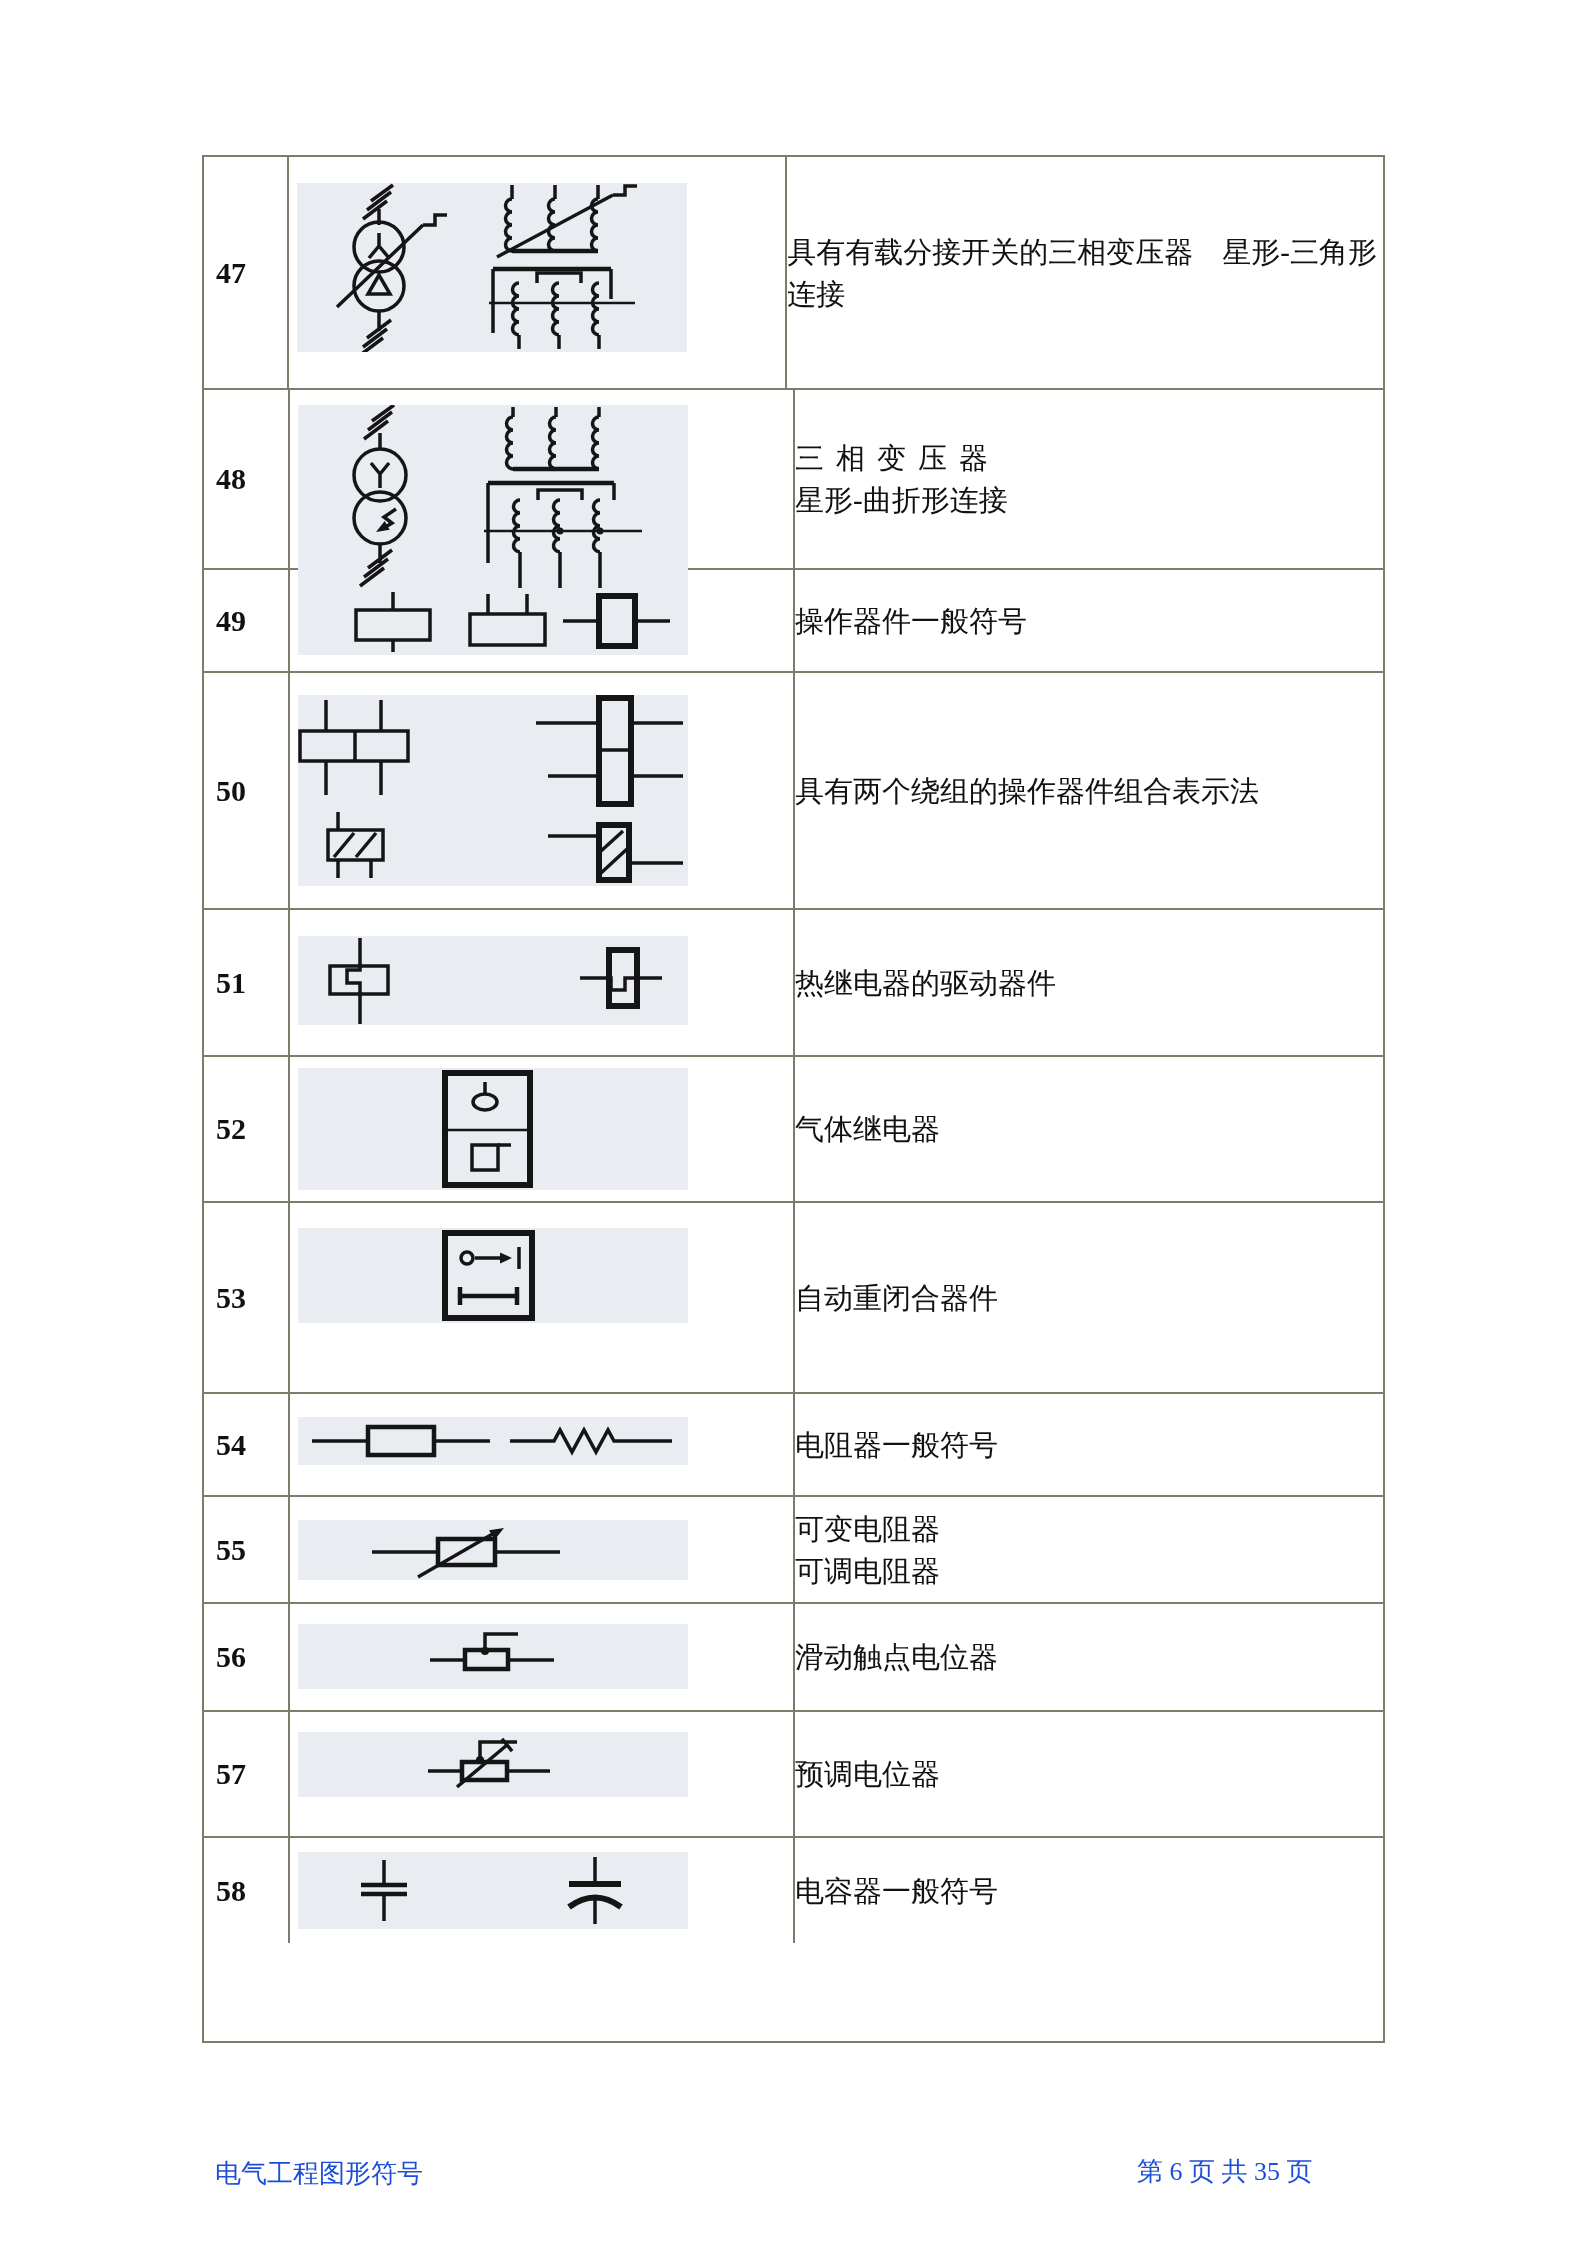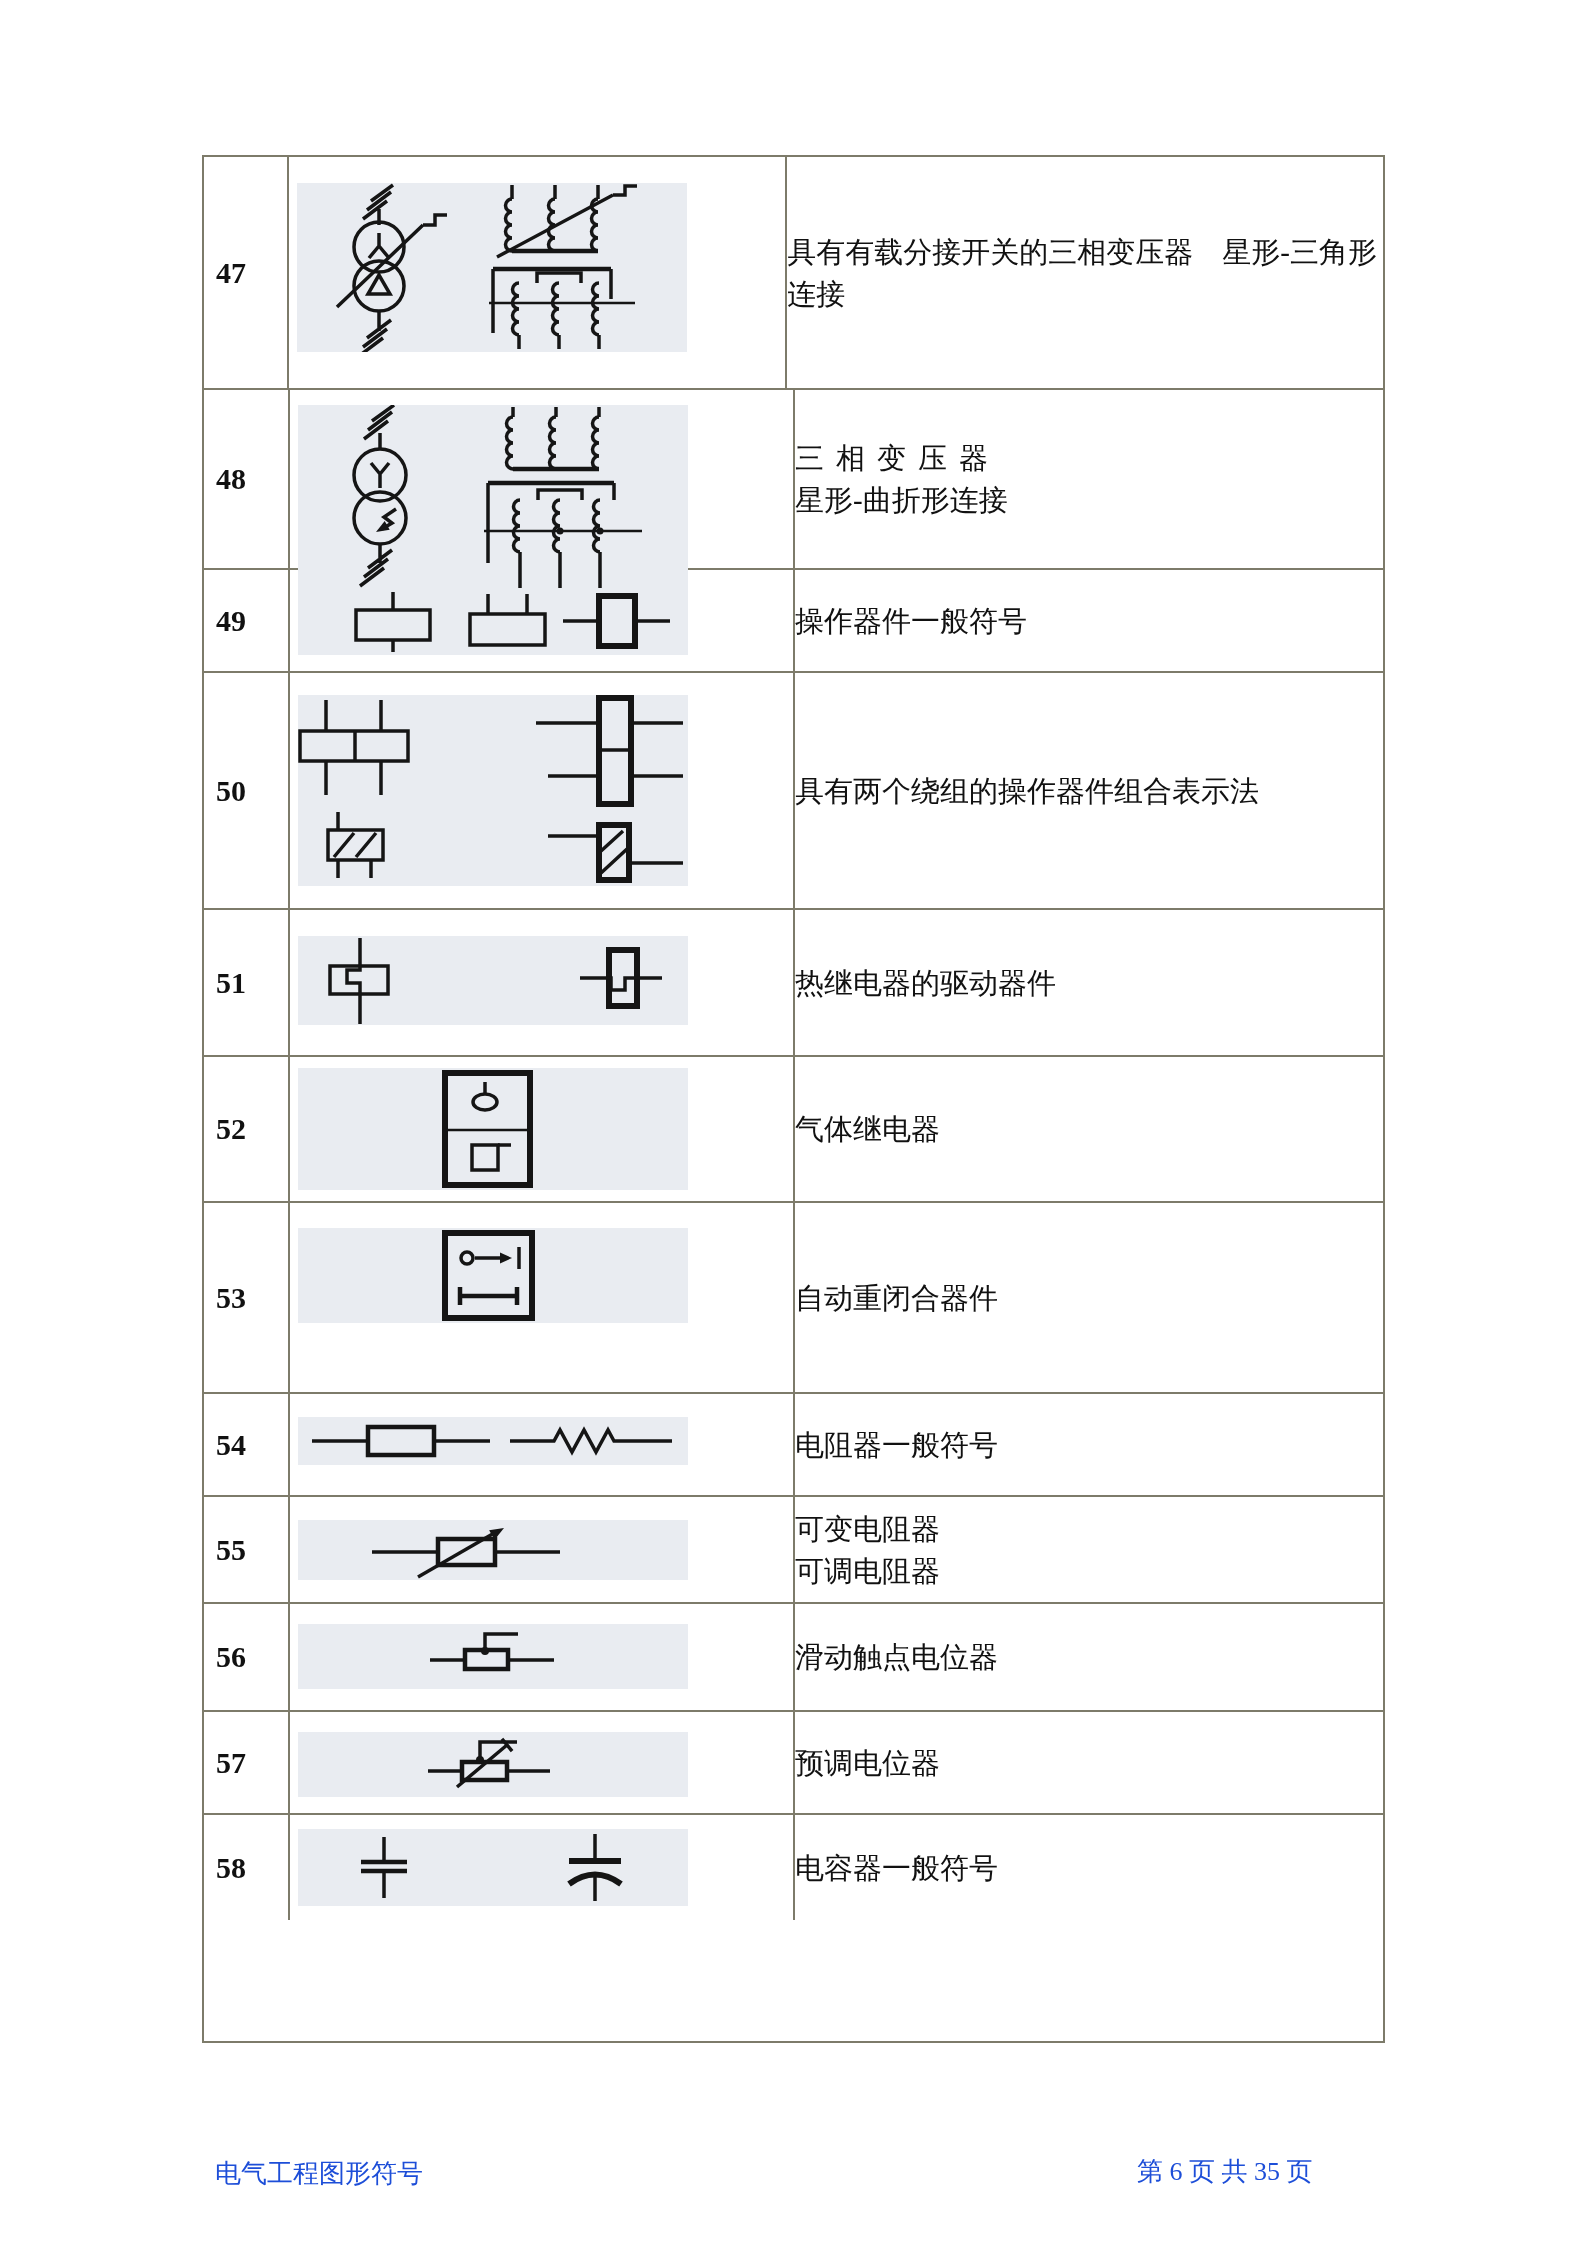--- a/index.html
+++ b/index.html
@@ -222,21 +222,21 @@
         <rect class="med" x="167" y="26" width="43" height="19"></rect>
         <path class="ln" d="M187 26 V10 H220"></path>
         <circle class="fil" cx="187" cy="27" r="4"></circle>
       </svg>
     </div>
     <div class="c txt">
       <div class="dline">滑动触点电位器</div>
     </div>
   </div>
 
-  <div class="row" style="height:103px">
+  <div class="row" style="height:126px">
     <div class="c num">57</div>
     <div class="c sym">
       <svg class="strip" style="top:20px" width="390" height="65" viewBox="0 0 390 65">
         <path class="ln" d="M130 39 H164 M209 39 H252"></path>
         <rect class="med" x="164" y="30" width="45" height="18"></rect>
         <path class="ln" d="M182 28 V10 H219"></path>
         <circle class="fil" cx="182" cy="28" r="4"></circle>
         <path class="ln" d="M159 55 L209 13 M203.9 6.9 L214.1 19.1"></path>
       </svg>
     </div>

